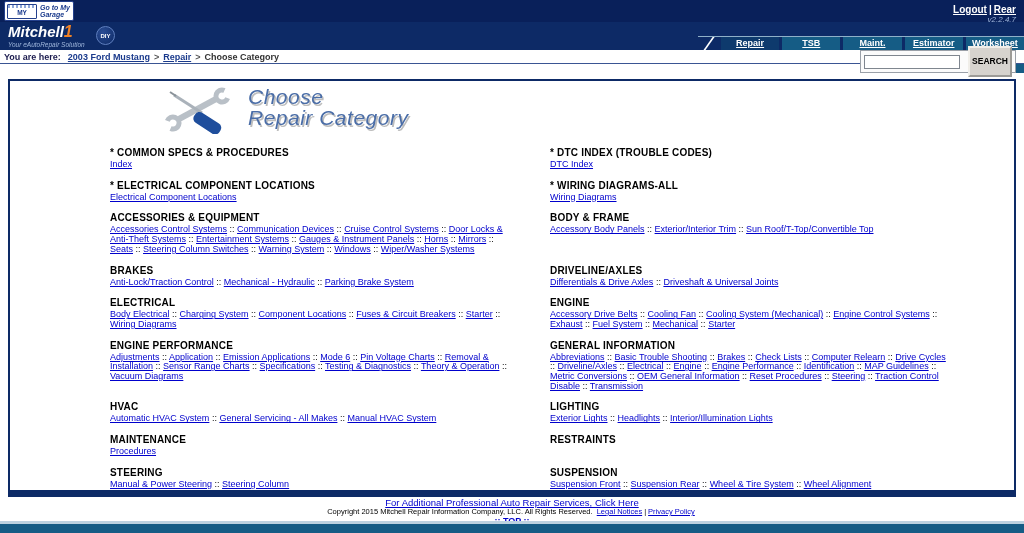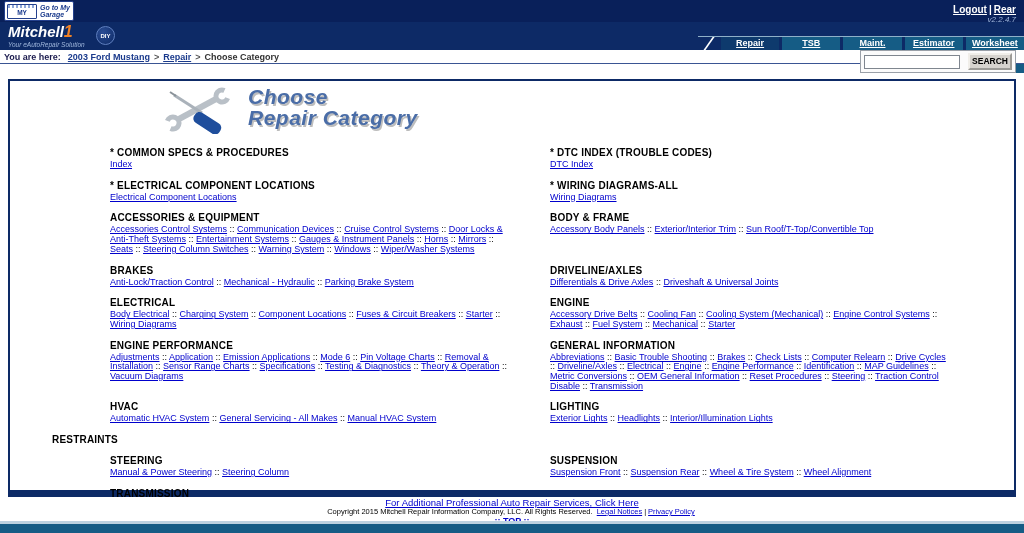--- a/index.html
+++ b/index.html
@@ -50,29 +50,29 @@
   .breadcrumb-bar{position:absolute;top:50px;left:0;width:100%;height:14px;background:#fff;
     border-bottom:1px solid #3A5593;font-size:9px;font-weight:bold;color:#1A1A4D;padding:2px 0 0 4px;}
   .breadcrumb-bar a{color:#1A3A8C;text-decoration:underline;cursor:pointer;margin:0 3px;}
   .breadcrumb-bar .crumb-sep{color:#555;margin:0 1px;}
   .breadcrumb-bar .crumb-current{color:#333;margin-left:3px;}
   .breadcrumb-bar .crumb-prefix{margin-right:4px;}
 
   .search-panel{position:absolute;top:50px;right:8px;width:156px;height:23px;background:#FBFBFB;
     border:1px solid #9AA0A8;display:flex;align-items:center;padding:0 3px;z-index:5;}
   .search-input{width:96px;height:14px;border:1px solid #7F868F;font-size:9px;padding:0 2px;background:#fff;}
-  .search-btn{margin-left:8px;width:46px;height:17px;background:#D6D3CE;border:2px outset #F0EEE9;
+  .search-btn{margin-left:8px;width:46px;height:31px;background:#D6D3CE;border:2px outset #F0EEE9;
     font-size:8.5px;font-weight:bold;font-family:"Liberation Sans",sans-serif;color:#000;cursor:pointer;line-height:11px;}
 
   
   .main-box{position:absolute;top:79px;left:8px;right:8px;bottom:36px;background:#fff;
     border:2px solid var(--navy);border-bottom:7px solid var(--navy);}
 
   .title-block{position:absolute;top:5px;left:152px;display:flex;align-items:flex-start;}
-  .title-text{margin-left:14px;font-size:21px;line-height:21px;font-weight:bold;font-style:italic;
+  .title-text{margin-left:14px;font-size:21px;line-height:21px;font-weight:normal;font-style:italic;
     color:var(--title_blue);text-shadow:1.5px 1.5px 0 #BDBDBD;letter-spacing:.5px;}
 
   .cat-grid{position:absolute;top:66px;left:0;right:0;}
   .cat-row{display:flex;}
   .cat-cell{width:398px;}
   .cat-cell.left{margin-left:100px;}
   .cat-cell.right{margin-left:42px;}
   .cat-section{margin-bottom:10px;}
   .cat-heading{font-size:10px;font-weight:bold;color:#000;letter-spacing:.2px;margin-bottom:2px;}
   .cat-links{font-size:9px;line-height:9.7px;color:#000;}
@@ -252,20 +252,26 @@
             </div>
           </div>
           <div class="cat-cell right">
             <div class="cat-section">
               <div class="cat-heading">LIGHTING</div>
               <div class="cat-links"><a class="cat-link">Exterior Lights</a><span class="sep"> :: </span><a class="cat-link">Headlights</a><span class="sep"> :: </span><a class="cat-link">Interior/Illumination Lights</a></div>
             </div>
           </div>
         </div>
         <div class="cat-row">
+          <div class="cat-cell left">
+            <div class="cat-section">
+              <div class="cat-heading">MAINTENANCE</div>
+              <div class="cat-links"><a class="cat-link">Procedures</a></div>
+            </div>
+          </div>
           <div class="cat-cell right">
             <div class="cat-section">
               <div class="cat-heading">RESTRAINTS</div>
             </div>
           </div>
         </div>
         <div class="cat-row">
           <div class="cat-cell left">
             <div class="cat-section">
               <div class="cat-heading">STEERING</div>

